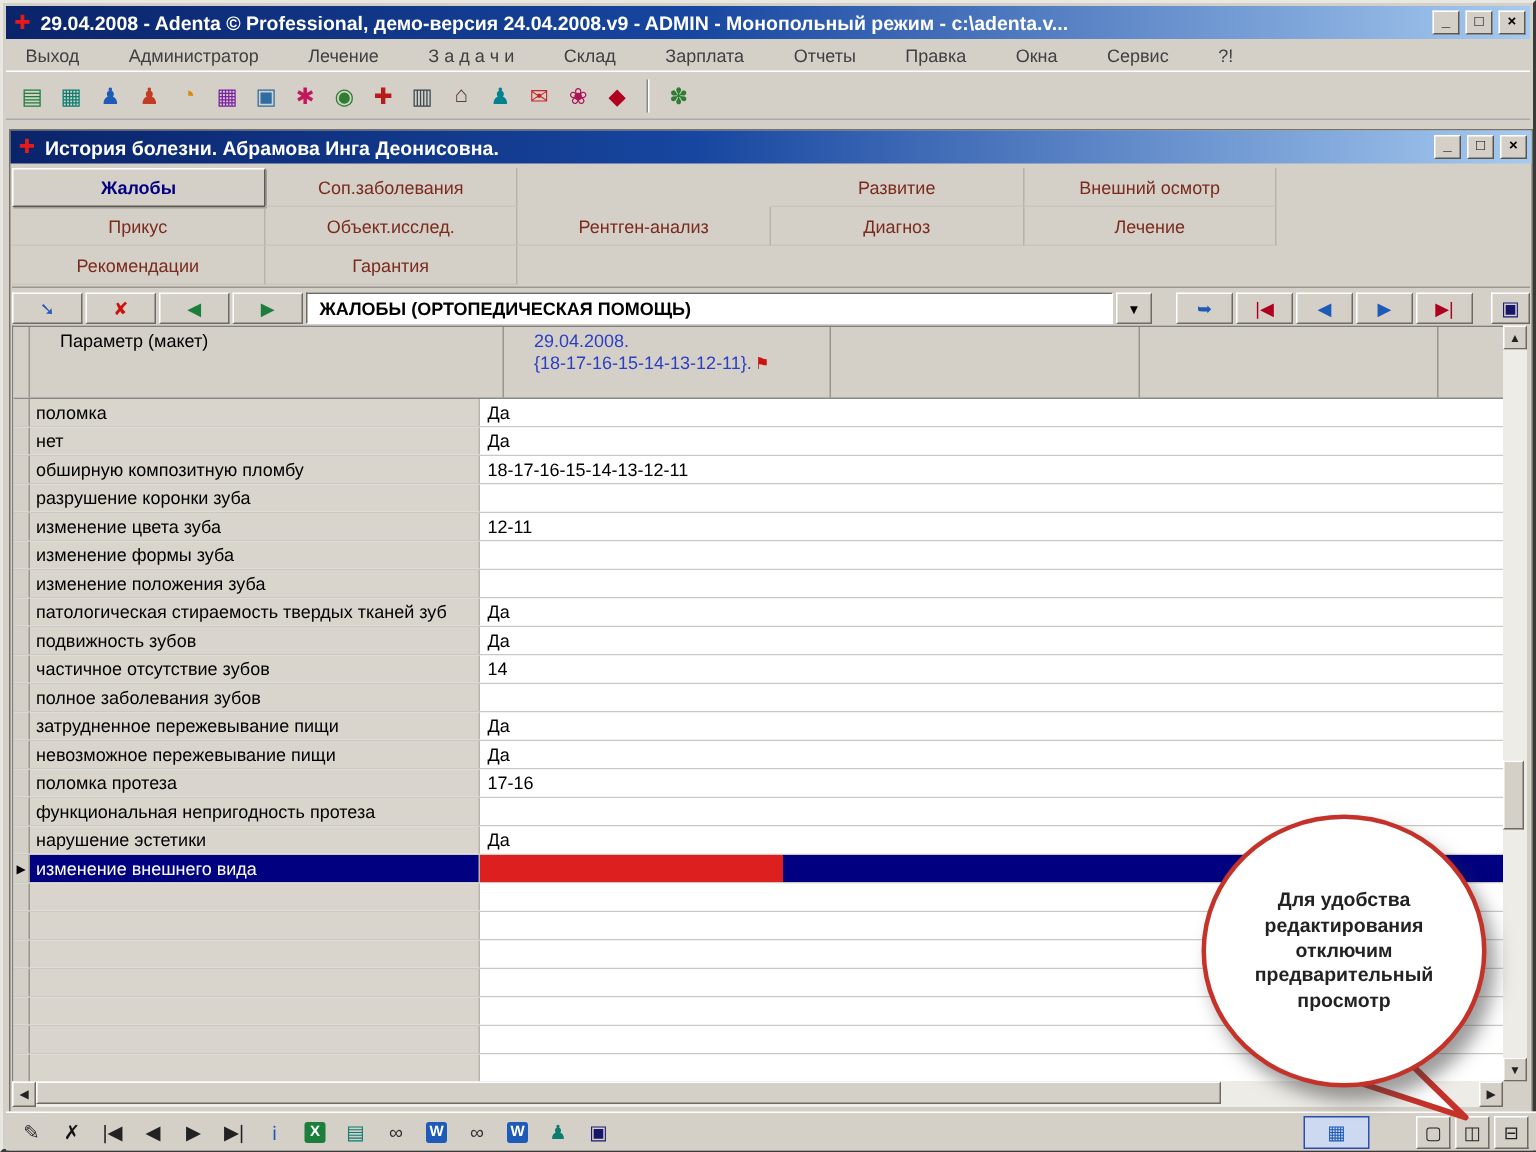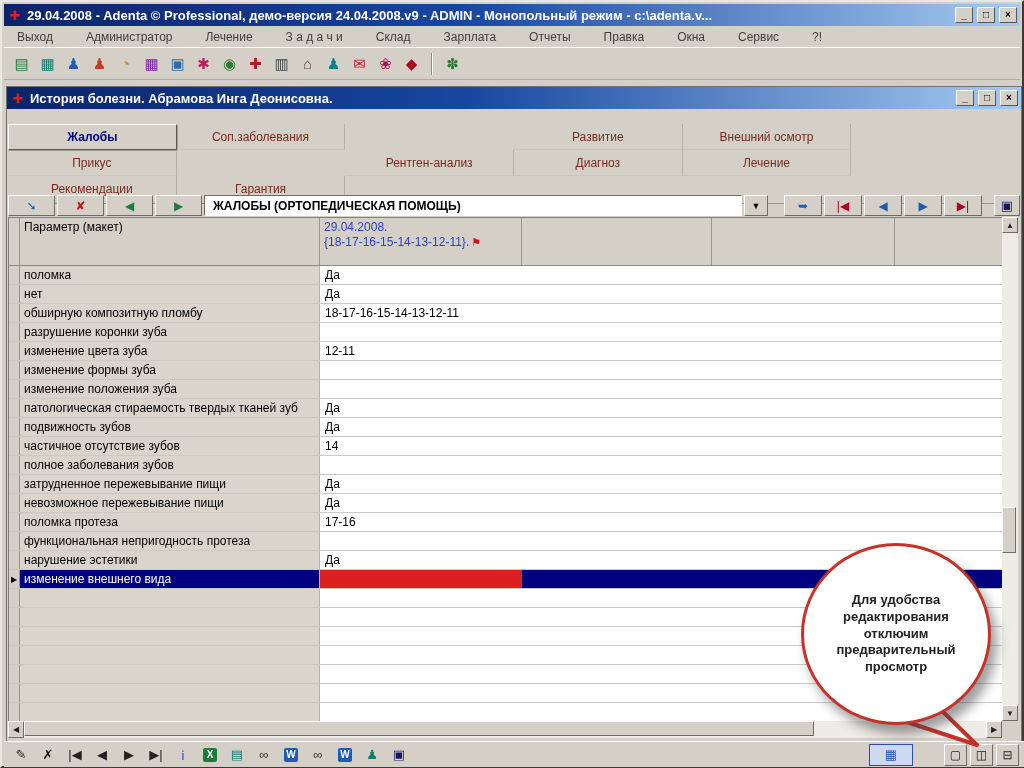--- a/index.html
+++ b/index.html
@@ -23,37 +23,37 @@
   .tbtn{width:25px;height:25px;background:transparent;border:1px solid transparent;display:flex;align-items:center;justify-content:center;font-size:15px;padding:0;}
   .badge{width:15px;height:15px;display:flex;align-items:center;justify-content:center;font-size:11px;font-weight:bold;border-radius:2px;}
   .tsep{width:0;height:22px;border-left:1px solid #8a8a8a;border-right:1px solid #fff;margin:0 6px;}
 
   
   #child{left:4px;top:84px;width:1016px;height:681px;border:1px solid #76726a;background:#d4d0c8;}
   #childbar{left:5px;top:85px;width:1014px;height:22px;background:linear-gradient(90deg,#0a246a 0%,#1746a0 45%,#a6caf0 100%);display:flex;align-items:center;gap:4px;padding:0 3px;}
   #childbar .ttl{flex:1;color:#fff;font-size:13px;font-weight:bold;white-space:nowrap;overflow:hidden;}
 
   
-  #tabstrip{left:6px;top:120px;width:1012px;height:82px;display:grid;grid-template-columns:repeat(6,1fr);grid-auto-rows:26px;padding-top:2px;border-bottom:1px solid #9b978f;}
+  #tabstrip{left:6px;top:108px;width:1012px;height:82px;display:grid;grid-template-columns:repeat(6,1fr);grid-auto-rows:26px;padding-top:2px;border-bottom:1px solid #9b978f;}
   .tab{display:flex;align-items:center;justify-content:center;font-size:12px;color:#7b2a1e;border-right:1px solid #b7b3ab;border-bottom:1px solid #c9c5bd;white-space:nowrap;overflow:hidden;}
   .tab.active{font-weight:bold;color:#000080;background:#d4d0c8;border:1px solid;border-color:#ffffff #5e5b54 #5e5b54 #ffffff;box-shadow:1px 1px 0 rgba(0,0,0,0.25);}
 
   
   #subbar{left:6px;top:192px;width:1012px;height:23px;display:flex;align-items:center;gap:2px;}
   .stbtn{height:21px;background:#d4d0c8;border:1px solid;border-color:#fff #6f6b63 #6f6b63 #fff;display:flex;align-items:center;justify-content:center;font-size:12px;padding:0;white-space:nowrap;}
   .lgbtn{width:47px;}
   .rgbtn{width:38px;}
   #caption{flex:1;height:21px;background:#fff;border:1px solid;border-color:#6f6b63 #fff #fff #6f6b63;display:flex;align-items:center;padding-left:8px;font-weight:bold;font-size:12px;color:#000000;white-space:nowrap;overflow:hidden;}
   #dropbtn{width:24px;font-size:9px;}
   #rightgroup{display:flex;gap:2px;margin-left:14px;}
   #savebtn{width:26px;margin-left:10px;font-size:13px;}
 
   
   #grid{left:6px;top:215px;width:994px;height:504px;background:#fff;border-left:1px solid #808080;border-top:1px solid #808080;overflow:hidden;}
-  .gheader{display:flex;height:48px;background:#d4d0c8;border-bottom:1px solid #8a8a8a;}
+  .gheader{display:flex;height:48px;background:#d4d0c8;border-bottom:1px solid #8a8a8a;gap:16px;}
   .gcell{overflow:hidden;white-space:nowrap;}
   .ind{width:11px;background:#d4d0c8;border-right:1px solid #9a968e;display:flex;align-items:center;justify-content:center;font-size:8px;color:#000;flex:none;}
   .hcell{border-right:1px solid #9a968e;padding:2px 4px;font-size:12px;color:#000;}
   .pw{width:300px;flex:none;}
   .vw{width:202px;flex:none;}
   .c3w{width:190px;flex:none;}
   .c4w{width:183px;flex:none;}
   .c5w{flex:1;border-right:none;}
   .hval{color:#2b3fc4;line-height:15px;}
   .flag{color:#cc1111;margin-left:2px;font-size:11px;}
@@ -182,20 +182,21 @@
     <span class="winbtn">□</span>
     <span class="winbtn">×</span>
   </div>
 
   <div class="abs" id="tabstrip">
       <div class="tab active" style="grid-area: 1 / 1;">Жалобы</div>
       <div class="tab" style="grid-area: 1 / 2;">Соп.заболевания</div>
       <div class="tab" style="grid-area: 1 / 4;">Развитие</div>
       <div class="tab" style="grid-area: 1 / 5;">Внешний осмотр</div>
       <div class="tab" style="grid-area: 2 / 1;">Прикус</div>
+      <div class="tab" style="grid-area: 2 / 2;">Объект.исслед.</div>
       <div class="tab" style="grid-area: 2 / 3;">Рентген-анализ</div>
       <div class="tab" style="grid-area: 2 / 4;">Диагноз</div>
       <div class="tab" style="grid-area: 2 / 5;">Лечение</div>
       <div class="tab" style="grid-area: 3 / 1;">Рекомендации</div>
       <div class="tab" style="grid-area: 3 / 2;">Гарантия</div>
     </div>
 
   <div class="abs" id="subbar">
     <span id="leftgroup" style="display:flex;gap:2px;">
         <button class="stbtn lgbtn">

